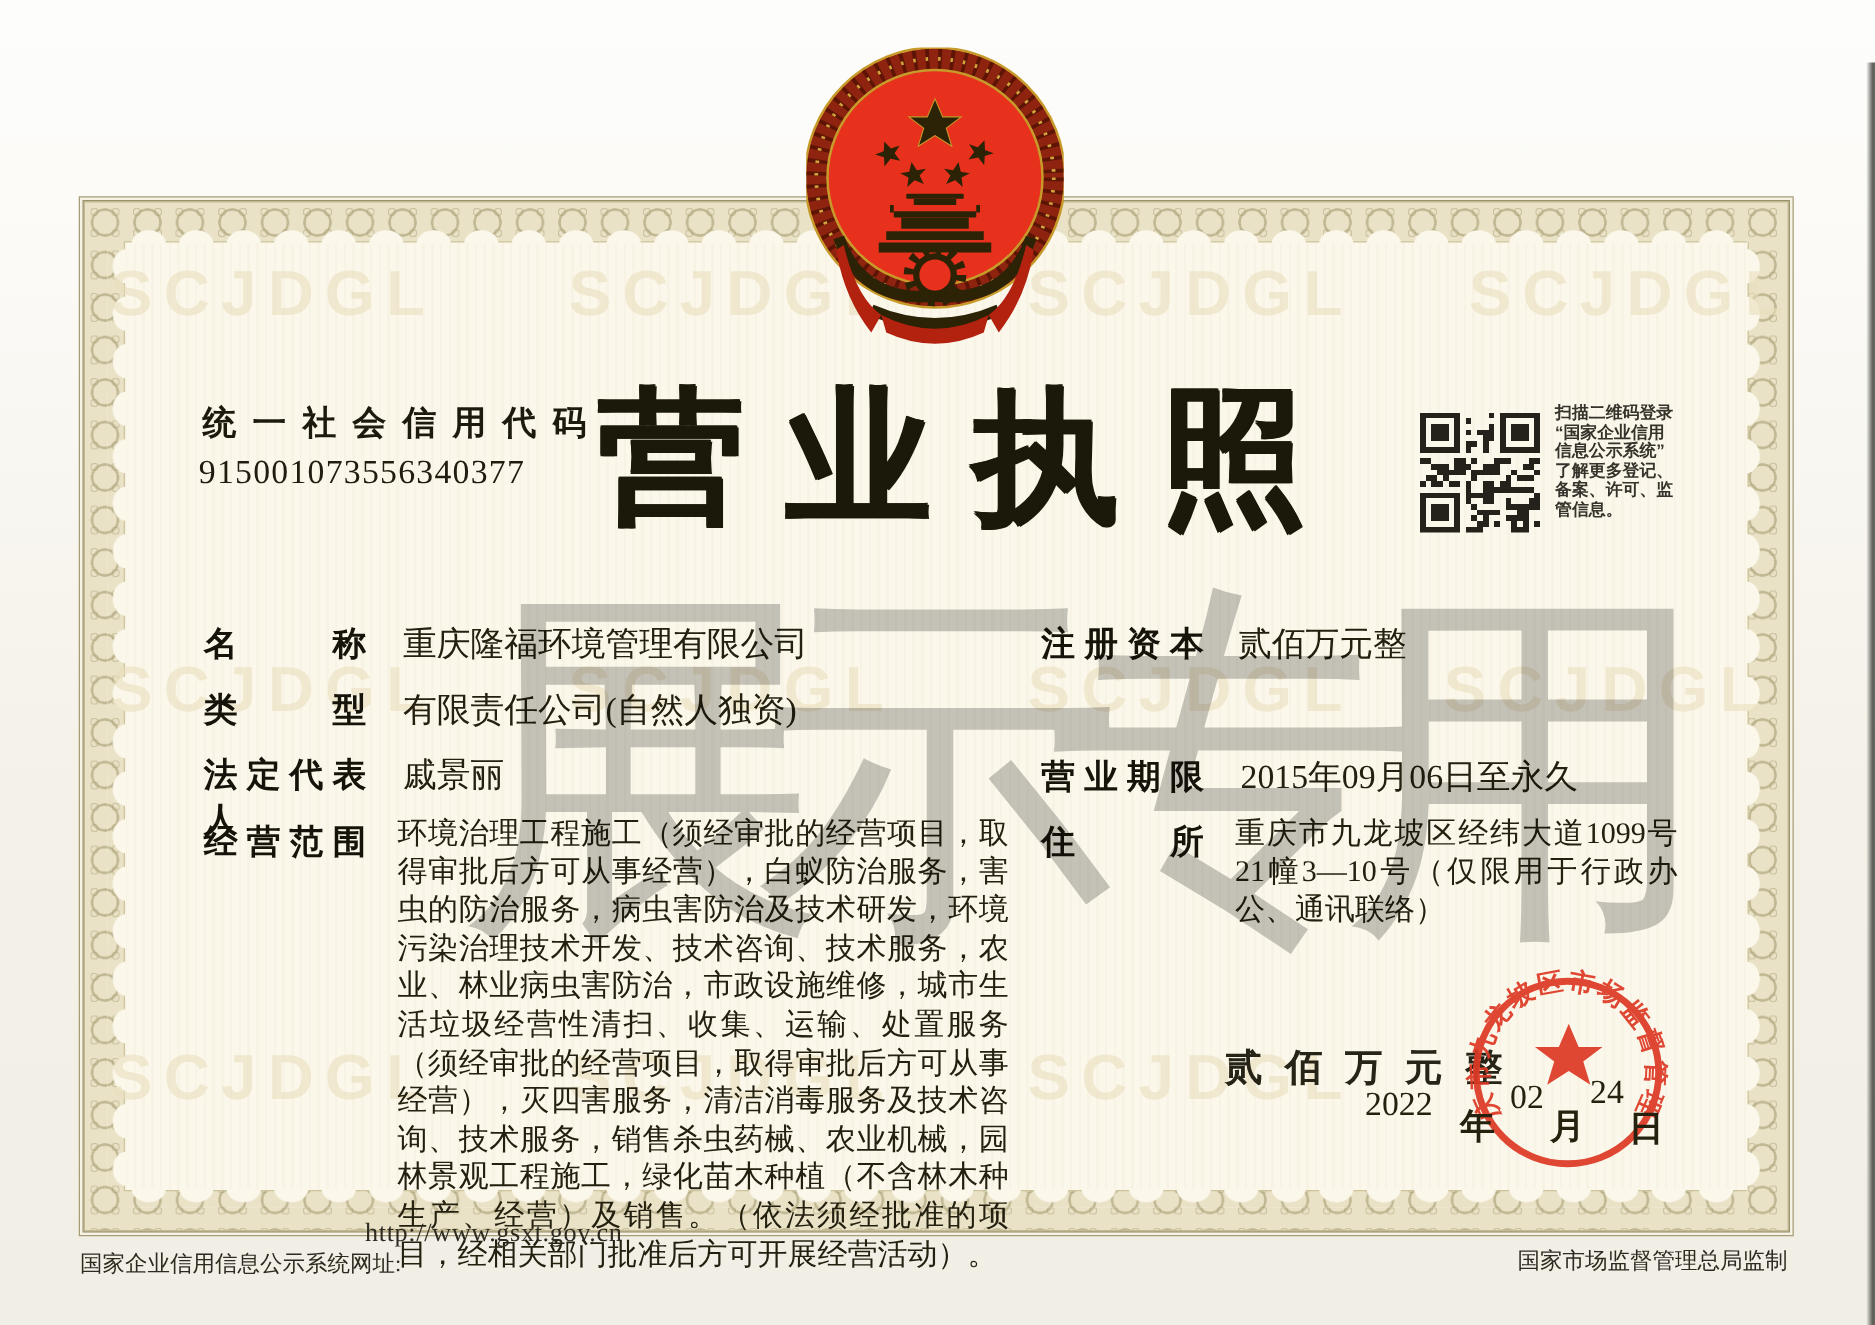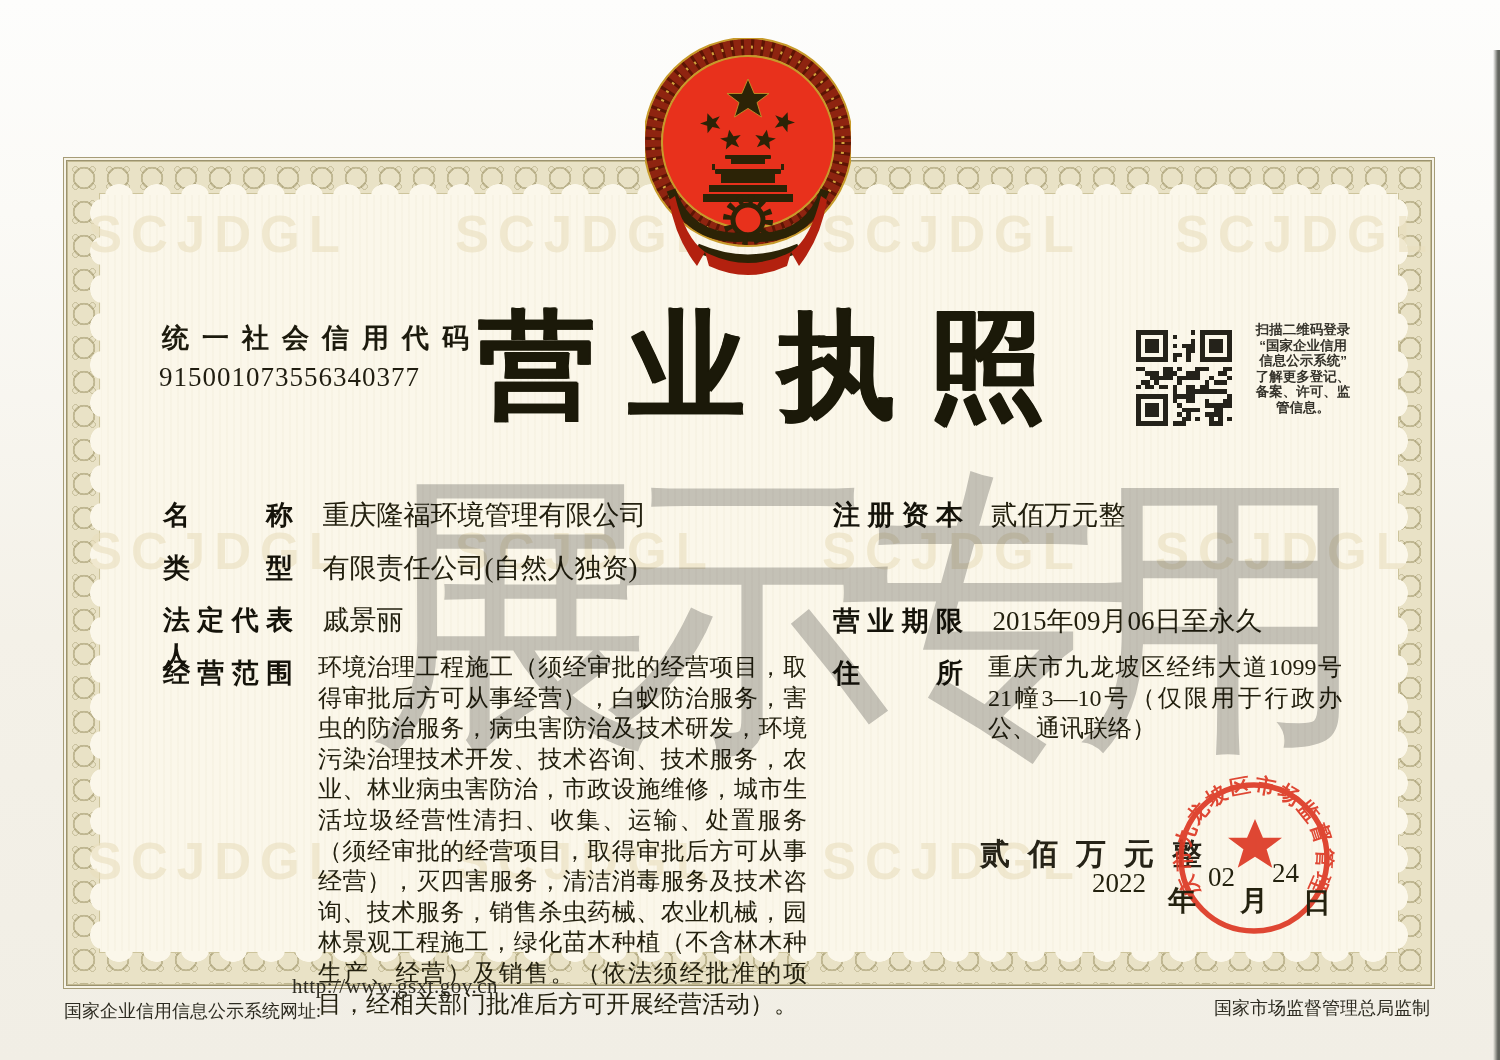--- a/index.html
+++ b/index.html
@@ -36,21 +36,21 @@
   .emblem{position:absolute;left:645px;top:38px;width:206px;height:246px;z-index:6;}
   .title{position:absolute;left:478px;top:288px;z-index:5;font-size:116px;font-weight:900;
         letter-spacing:34px;color:#1b1909;white-space:nowrap;
         text-shadow:1px 0 #1b1909,0 1px #1b1909,2px 1px #1b1909;}
   .cc-label{position:absolute;left:162px;top:320px;z-index:5;font-size:27px;font-weight:bold;
         letter-spacing:13px;color:#1c1a0d;}
   .cc-code{position:absolute;left:159px;top:362px;z-index:5;font-size:27px;letter-spacing:1px;
         color:#201d10;font-family:"Liberation Serif","DejaVu Serif",serif;}
   .qr{position:absolute;left:1136px;top:330px;width:96px;height:96px;z-index:5;}
   .qr-caption{position:absolute;left:1244px;top:322px;width:118px;z-index:5;font-size:13.5px;
-        line-height:15.6px;font-weight:bold;color:#35332b;white-space:pre-line;text-align:center;}
+        line-height:15.6px;font-weight:bold;color:#35332b;white-space:pre-line;}
   
   .row{position:absolute;z-index:5;}
   .jlabel{display:inline-block;width:130px;text-align:justify;text-align-last:justify;
         font-size:27px;font-weight:bold;color:#15130a;vertical-align:top;}
   .val{font-family:"Liberation Serif","DejaVu Serif",serif;font-size:27px;color:#23200f;}
   .val-block{position:absolute;z-index:5;font-family:"Liberation Serif","DejaVu Serif",serif;
         font-size:24px;line-height:30.6px;color:#23200f;text-align:justify;}
   
   .reg-label{position:absolute;left:980px;top:834px;z-index:5;font-size:30px;font-weight:bold;
         letter-spacing:18px;color:#262317;white-space:nowrap;}

